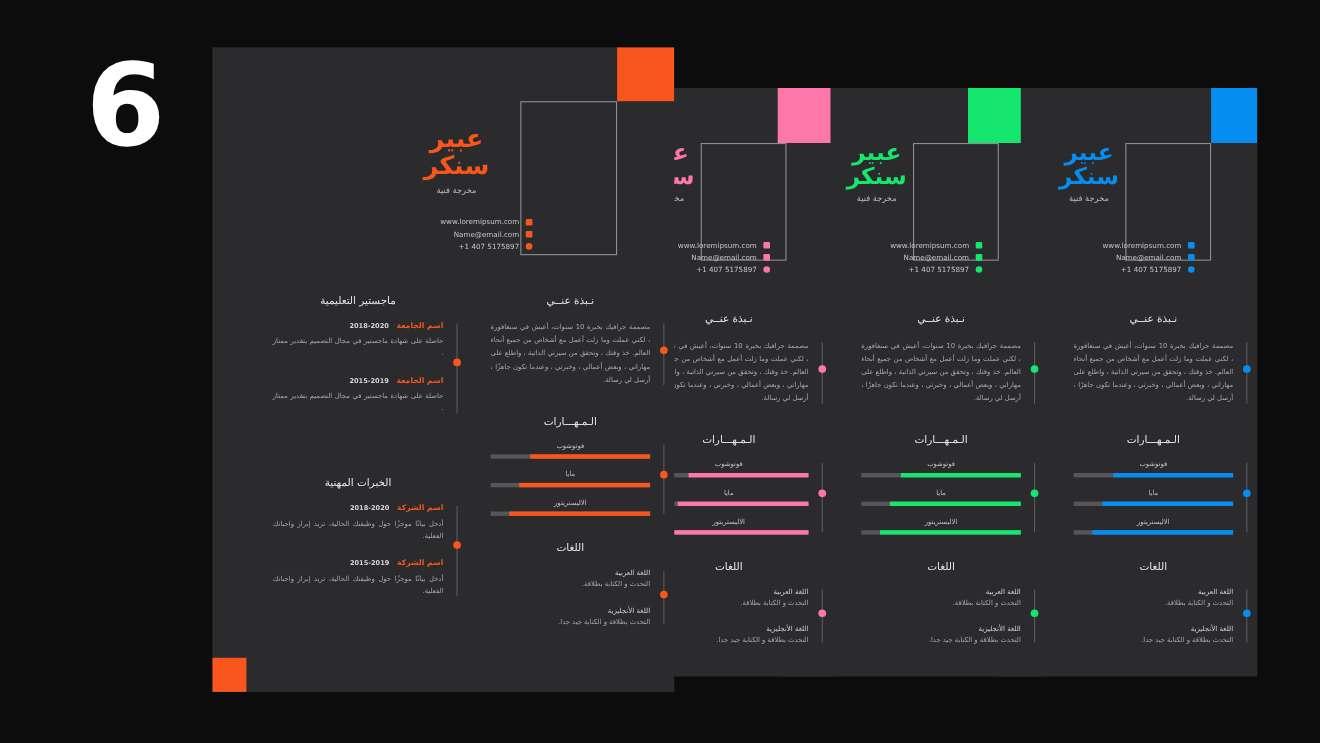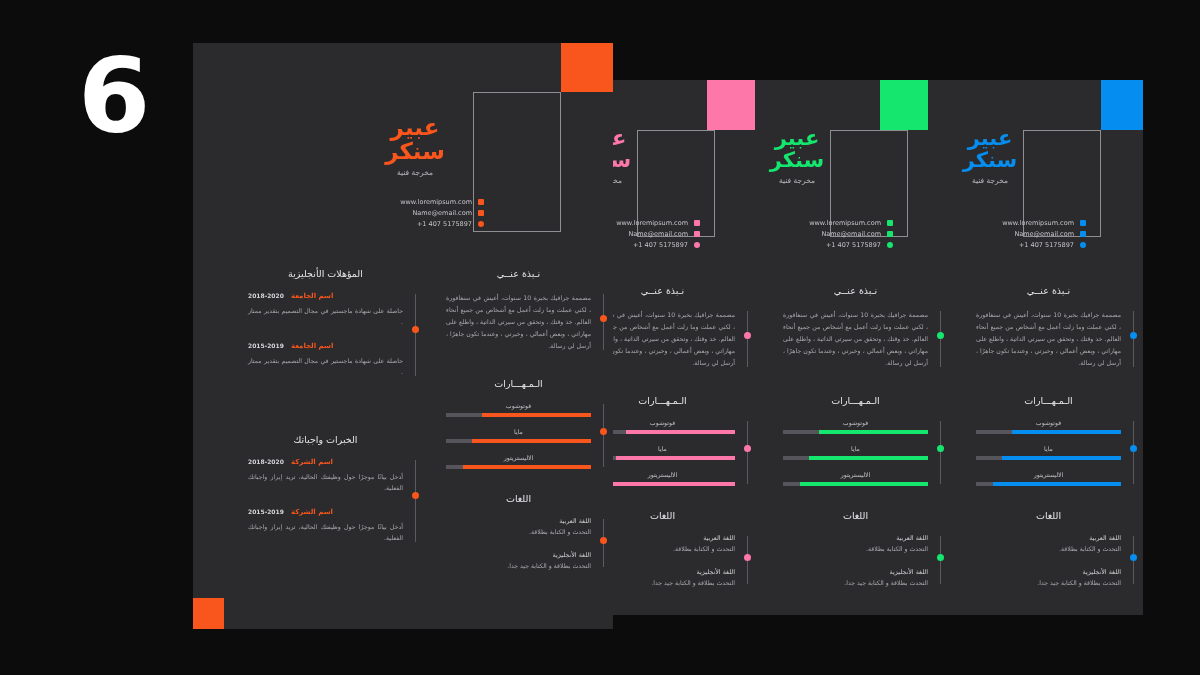--- a/index.html
+++ b/index.html
@@ -79,21 +79,21 @@
     background: #5a5a5f; right: -13px;
   }
   .tl-dot {
     position: absolute; width: 7px; height: 7px; border-radius: 50%;
     right: -16px;
   }
 
   .entry { margin-bottom: 14px; }
   .entry-head {
     display: flex; flex-direction: row; align-items: baseline;
-    justify-content: flex-end; gap: 7px; margin-bottom: 5px;
+    justify-content: flex-start; gap: 7px; margin-bottom: 5px;
   }
   .entry-org { font-size: 7px; font-weight: bold; }
   .entry-date { font-size: 6px; color: #d6d6da; direction: ltr; font-weight: bold; }
   .entry-desc {
     font-size: 6.2px; color: #a9a9ae; line-height: 1.85;
     text-align: justify; text-align-last: right;
   }
 
   .about-text {
     font-size: 6.2px; color: #a9a9ae; line-height: 1.95;
@@ -356,41 +356,41 @@
           <span class="contact-ico" style="background:#f8561c;"></span>
           <span class="contact-txt">Name@email.com</span>
         </div>
         <div class="contact-row">
           <span class="contact-ico phone" style="background:#f8561c;"></span>
           <span class="contact-txt">+1 407 5175897</span>
         </div>
       </div>
 
       <div class="col" style="right:210px; top:225px; width:155px;">
-        <div class="sec-title">المؤهلات الأنجليزية</div>
+        <div class="sec-title">ماجستير التعليمية</div>
         <div class="timeline" style="margin-bottom:56px;">
           <div class="tl-rail"></div>
           <div class="tl-dot" style="background:#f8561c; top:40%;"></div>
           <div class="entry">
             <div class="entry-head">
               <span class="entry-org" style="color:#f8561c;">اسم الجامعة</span>
               <span class="entry-date">2018-2020</span>
             </div>
             <div class="entry-desc">حاصلة على شهادة ماجستير في مجال التصميم بتقدير ممتاز .</div>
           </div>
           <div class="entry">
             <div class="entry-head">
               <span class="entry-org" style="color:#f8561c;">اسم الجامعة</span>
               <span class="entry-date">2015-2019</span>
             </div>
             <div class="entry-desc">حاصلة على شهادة ماجستير في مجال التصميم بتقدير ممتاز .</div>
           </div>
         </div>
 
-        <div class="sec-title">الخبرات واجباتك</div>
+        <div class="sec-title">الخبرات المهنية</div>
         <div class="timeline">
           <div class="tl-rail"></div>
           <div class="tl-dot" style="background:#f8561c; top:40%;"></div>
           <div class="entry">
             <div class="entry-head">
               <span class="entry-org" style="color:#f8561c;">اسم الشركة</span>
               <span class="entry-date">2018-2020</span>
             </div>
             <div class="entry-desc">أدخل بيانًا موجزًا حول وظيفتك الحالية، تريد إبراز واجباتك الفعلية.</div>
           </div>

